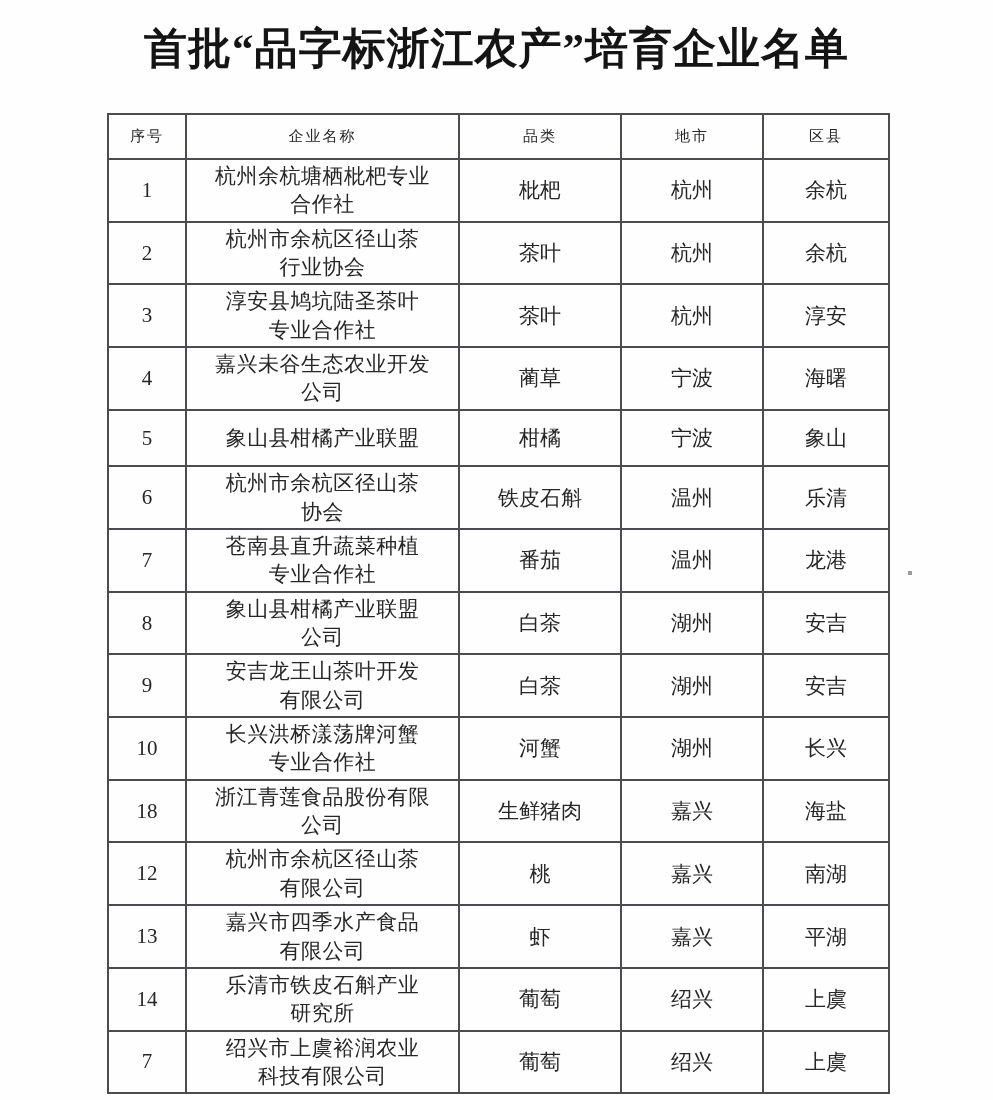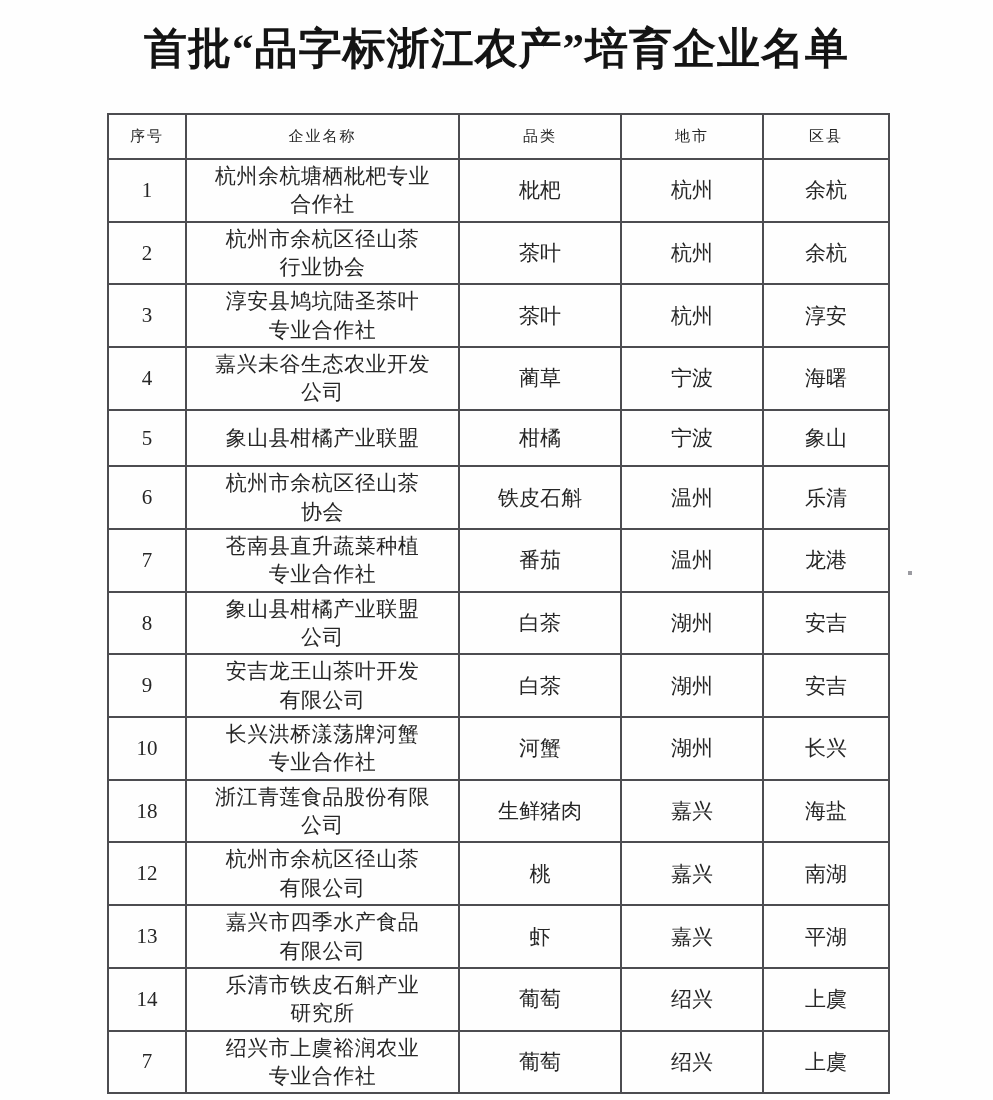--- a/index.html
+++ b/index.html
@@ -213,21 +213,21 @@
       <td class="col-no">14</td>
       <td class="col-company">乐清市铁皮石斛产业
 研究所</td>
       <td class="col-category">葡萄</td>
       <td class="col-city">绍兴</td>
       <td class="col-district">上虞</td>
     </tr>
         <tr>
       <td class="col-no">7</td>
       <td class="col-company">绍兴市上虞裕润农业
-专业合作社</td>
+科技有限公司</td>
       <td class="col-category">葡萄</td>
       <td class="col-city">绍兴</td>
       <td class="col-district">上虞</td>
     </tr>
       </tbody>
   </table>
 
   <div class="scan-speck"></div>
 
 </div>

